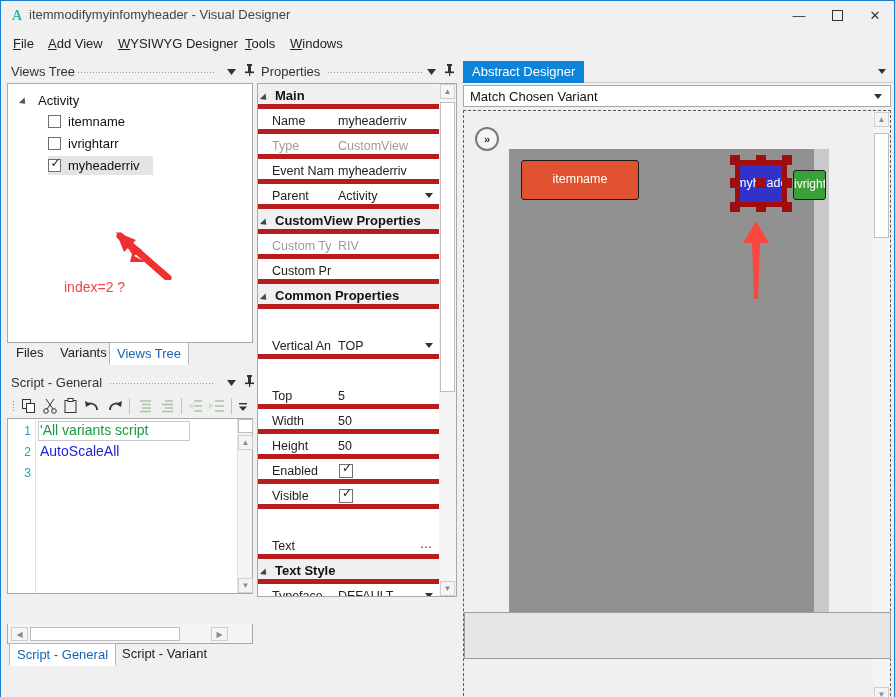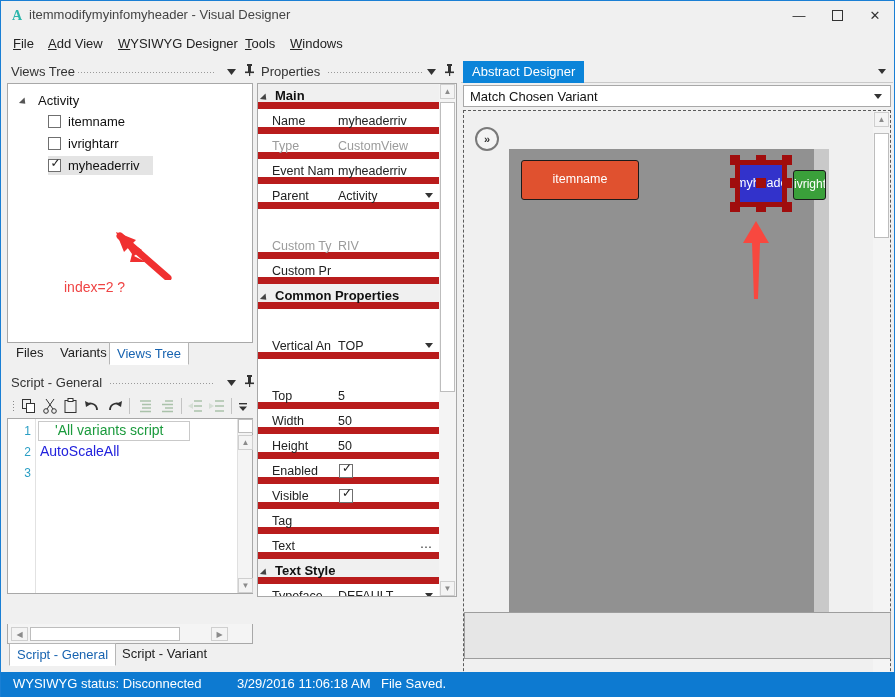--- a/index.html
+++ b/index.html
@@ -98,42 +98,42 @@
   .grip { position:absolute; top:6px; width:3px; height:13px;
     background-image: radial-gradient(#8a8a8a 45%, transparent 46%);
     background-size:3px 3px; }
   #script-body {
     position:absolute; left:0; top:46px; width:246px; height:176px;
     background:#fff; border:1px solid #a8a8a8;
   }
   #gutter { position:absolute; left:0; top:0; width:28px; height:174px; background:#fff; border-right:1px solid #e2e2e2;}
   .lnum { position:absolute; right:4px; font-size:12px; color:#2a9ec4; font-family:"Liberation Sans", sans-serif; }
   .codeline { position:absolute; left:32px; font-size:14px; white-space:nowrap; font-family:"Liberation Sans", sans-serif;}
-  .c-comment { color:#1a9a3c;margin-left:15px; }
+  .c-comment { color:#1a9a3c; }
   .c-kw { color:#2222dd; }
   #code-sel { position:absolute; left:30px; top:2px; height:20px; width:152px; border:1px solid #c9c9c9; background:#fff;}
 
   
   .vbar { position:absolute; width:15px; background:#f4f4f4; border-left:1px solid #e0e0e0; }
   .sb-btn { position:absolute; width:15px; height:15px; background:#f4f4f4; border:1px solid #cfcfcf; }
   .sb-arrow { position:absolute; left:0; top:0; width:13px; height:13px; line-height:13px; text-align:center; font-size:8px; color:#8b8b8b; }
   .sb-thumb { position:absolute; background:#ffffff; border:1px solid #bdbdbd; }
 
   #script-hbar { position:absolute; left:6px; top:623px; width:246px; height:20px; }
 
   #script-tabs { left:8px; top:642px; width:260px; }
 
   
   #props-panel { position:absolute; left:256px; top:60px; width:200px; height:536px; }
   #props-head { left:0; top:0; width:200px; }
   #props-body {
     position:absolute; left:0; top:22px; width:200px; height:514px;
     background:#fff; border:1px solid #a8a8a8; overflow:hidden;
   }
-  .pr-row { position:absolute; left:0; width:182px; height:25px; border-bottom:7px solid #b91c1c;text-decoration:underline; }
+  .pr-row { position:absolute; left:0; width:182px; height:25px; border-bottom:5px solid #b91c1c;text-decoration:underline; }
   .pr-grp { background:#f0f0f0; }
   .pr-grp-tri { position:absolute; left:4px; top:9px; width:9px; height:9px; }
   .pr-grp-tri:after {
     content:""; position:absolute; left:0; top:1px;
     border-left:5px solid #444; border-top:4px solid transparent; border-bottom:4px solid transparent;
     transform:rotate(45deg);
   }
   .pr-grp-label { position:absolute; left:17px; top:4px; font-size:13px; font-weight:bold; color:#111; }
   .pr-key { position:absolute; left:14px; top:5px; font-size:12.5px; color:#222; white-space:nowrap; overflow:hidden; width:62px; }
   .pr-key.dim { color:#9b9b9b; }
@@ -462,20 +462,24 @@
       <div class="pr-row" style="top:75px">
         <div class="pr-key">Event Nam</div>
         <div class="pr-val">myheaderriv</div>
       </div>
       <div class="pr-row" style="top:100px">
         <div class="pr-key">Parent</div>
         <div class="pr-val">Activity</div>
         <div class="pr-caret"></div>
       </div>
 
+      <div class="pr-row pr-grp" style="top:125px">
+        <div class="pr-grp-tri"></div>
+        <div class="pr-grp-label">CustomView Properties</div>
+      </div>
       <div class="pr-row" style="top:150px">
         <div class="pr-key dim">Custom Ty</div>
         <div class="pr-val dim">RIV</div>
       </div>
       <div class="pr-row" style="top:175px">
         <div class="pr-key" style="width:70px">Custom Pr</div>
         <div class="pr-val"></div>
       </div>
 
       <div class="pr-row pr-grp" style="top:200px">
@@ -499,24 +503,20 @@
         <div class="pr-key">Height</div>
         <div class="pr-val">50</div>
       </div>
       <div class="pr-row" style="top:375px">
         <div class="pr-key">Enabled</div>
         <div class="pr-cbx"></div>
       </div>
       <div class="pr-row" style="top:400px">
         <div class="pr-key">Visible</div>
         <div class="pr-cbx"></div>
-      </div>
-      <div class="pr-row" style="top:425px">
-        <div class="pr-key">Tag</div>
-        <div class="pr-val"></div>
       </div>
       <div class="pr-row" style="top:450px">
         <div class="pr-key">Text</div>
         <div class="pr-ell">⋯</div>
       </div>
 
       <div class="pr-row pr-grp" style="top:475px">
         <div class="pr-grp-tri"></div>
         <div class="pr-grp-label">Text Style</div>
       </div>
@@ -591,19 +591,14 @@
         <div class="sb-btn" style="left:1px; bottom:1px;">
           <div class="sb-arrow">▼</div>
         </div>
       </div>
 
     </div>
   </div>
 
   <div id="rb-panel"></div>
 
-  <div id="statusbar">
-    <div id="st-left">WYSIWYG status: Disconnected</div>
-    <div id="st-date">3/29/2016 11:06:18 AM</div>
-    <div id="st-saved">File Saved.</div>
-  </div>
 
 </div>
 
 </body></html>

